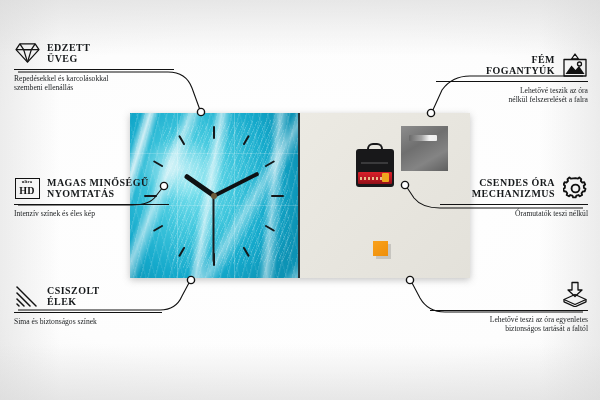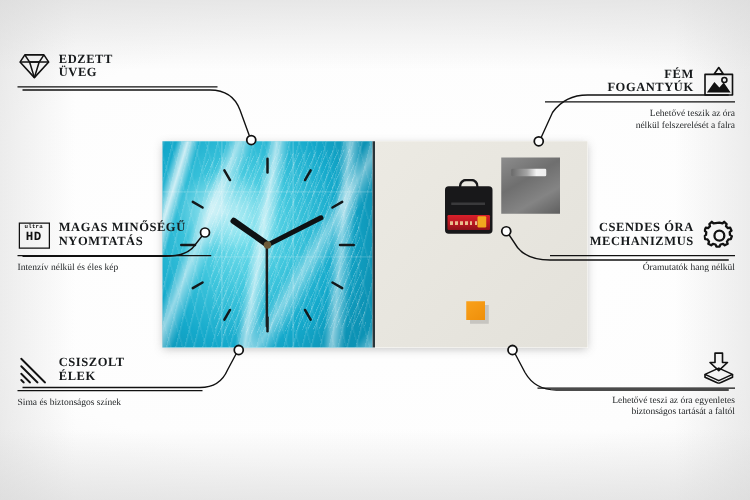--- a/index.html
+++ b/index.html
@@ -235,21 +235,20 @@
   #feat-hooks   { left: 436px; top: 40px;  width: 152px; margin-top: 12px; }
   #feat-mech    { left: 440px; top: 175px; width: 148px; }
   #feat-foam    { left: 430px; top: 281px; width: 158px; }
 
   .hd-box {
     width: 25px; height: 21px;
     border: 1.4px solid #111;
     display: flex; flex-direction: column;
     align-items: center; justify-content: center;
     line-height: 1;
-    font-family: Liberation Mono, monospace;
   }
   .hd-box .u { font-size: 4.6px; font-weight: bold; letter-spacing: .2px; }
   .hd-box .h { font-size: 10px; font-weight: bold; letter-spacing: .3px; margin-top: .5px;}
 </style>
 </head>
 <body>
 
 <div id="infographic">
 
   <div id="product">
@@ -357,35 +356,37 @@
           <path d="M1 8 H25"></path>
             <path d="M5 2 L9 8 L13 21"></path>
             <path d="M21 2 L17 8 L13 21"></path>
             <path d="M9 8 H17"></path>
         </svg>
       </span>
       <span class="f-title">EDZETT
 ÜVEG</span>
     </div>
     <div class="f-rule"></div>
+    <div class="f-desc">Repedésekkel és karcolásokkal
+szembeni ellenállás</div>
   </div>
 
   <div class="feature left" id="feat-print">
     <div class="f-head">
       <span class="f-icon">
         <span class="hd-box">
           <span class="u">ultra</span>
           <span class="h">HD</span>
         </span>
       </span>
       <span class="f-title">MAGAS MINŐSÉGŰ
 NYOMTATÁS</span>
     </div>
     <div class="f-rule"></div>
-    <div class="f-desc">Intenzív nélkül és éles kép</div>
+    <div class="f-desc">Intenzív színek és éles kép</div>
   </div>
 
   <div class="feature left" id="feat-edges">
     <div class="f-head">
       <span class="f-icon">
         <svg width="24" height="22" viewBox="0 0 24 22" stroke="#111" fill="none" stroke-width="1.5" stroke-linecap="round">
           <path d="M2 2 L21 21"></path>
             <path d="M2 8 L15 21"></path>
             <path d="M2 14 L9 21"></path>
             <path d="M2 19 L4 21"></path>
@@ -421,21 +422,21 @@
       <span class="f-title">CSENDES ÓRA
 MECHANIZMUS</span>
       <span class="f-icon">
         <svg width="25" height="25" viewBox="0 0 26 26" fill="none" stroke="#111" stroke-width="1.9" stroke-linejoin="round">
           <path d="M13 2.2 l2.6 .6 1.4-1.3 2 1.9 -.5 1.8 1.6 1.6 1.9-.4 1.1 2.5 -1.5 1.2 .2 2.3 1.6 1 -.9 2.6 -1.9 .1 -1.3 1.9 .6 1.8 -2.4 1.3 -1.4-1.3 -2.2 .6 -.7 1.8 -2.7 0 -.7-1.8 -2.2-.6 -1.4 1.3 -2.4-1.3 .6-1.8 -1.3-1.9 -1.9-.1 -.9-2.6 1.6-1 .2-2.3 -1.5-1.2 1.1-2.5 1.9 .4 1.6-1.6 -.5-1.8 2-1.9 1.4 1.3 Z"></path>
           <circle cx="13" cy="13" r="4.1"></circle>
         </svg>
       </span>
     </div>
     <div class="f-rule"></div>
-    <div class="f-desc">Óramutatók hang nélkül</div>
+    <div class="f-desc">Óramutatók teszi nélkül</div>
   </div>
 
   <div class="feature right" id="feat-foam">
     <div class="f-head">
       <span class="f-icon">
         <svg width="26" height="26" viewBox="0 0 26 26" fill="none" stroke="#111" stroke-width="1.3" stroke-linejoin="round">
           <path d="M10 1.5 H16 V9 H20 L13 15.5 L6 9 H10 Z"></path>
           <path d="M13 13.5 L24 18.5 L13 23.5 L2 18.5 Z"></path>
           <path d="M2 18.5 v2.3 L13 25.8 L24 20.8 v-2.3"></path>
         </svg>

